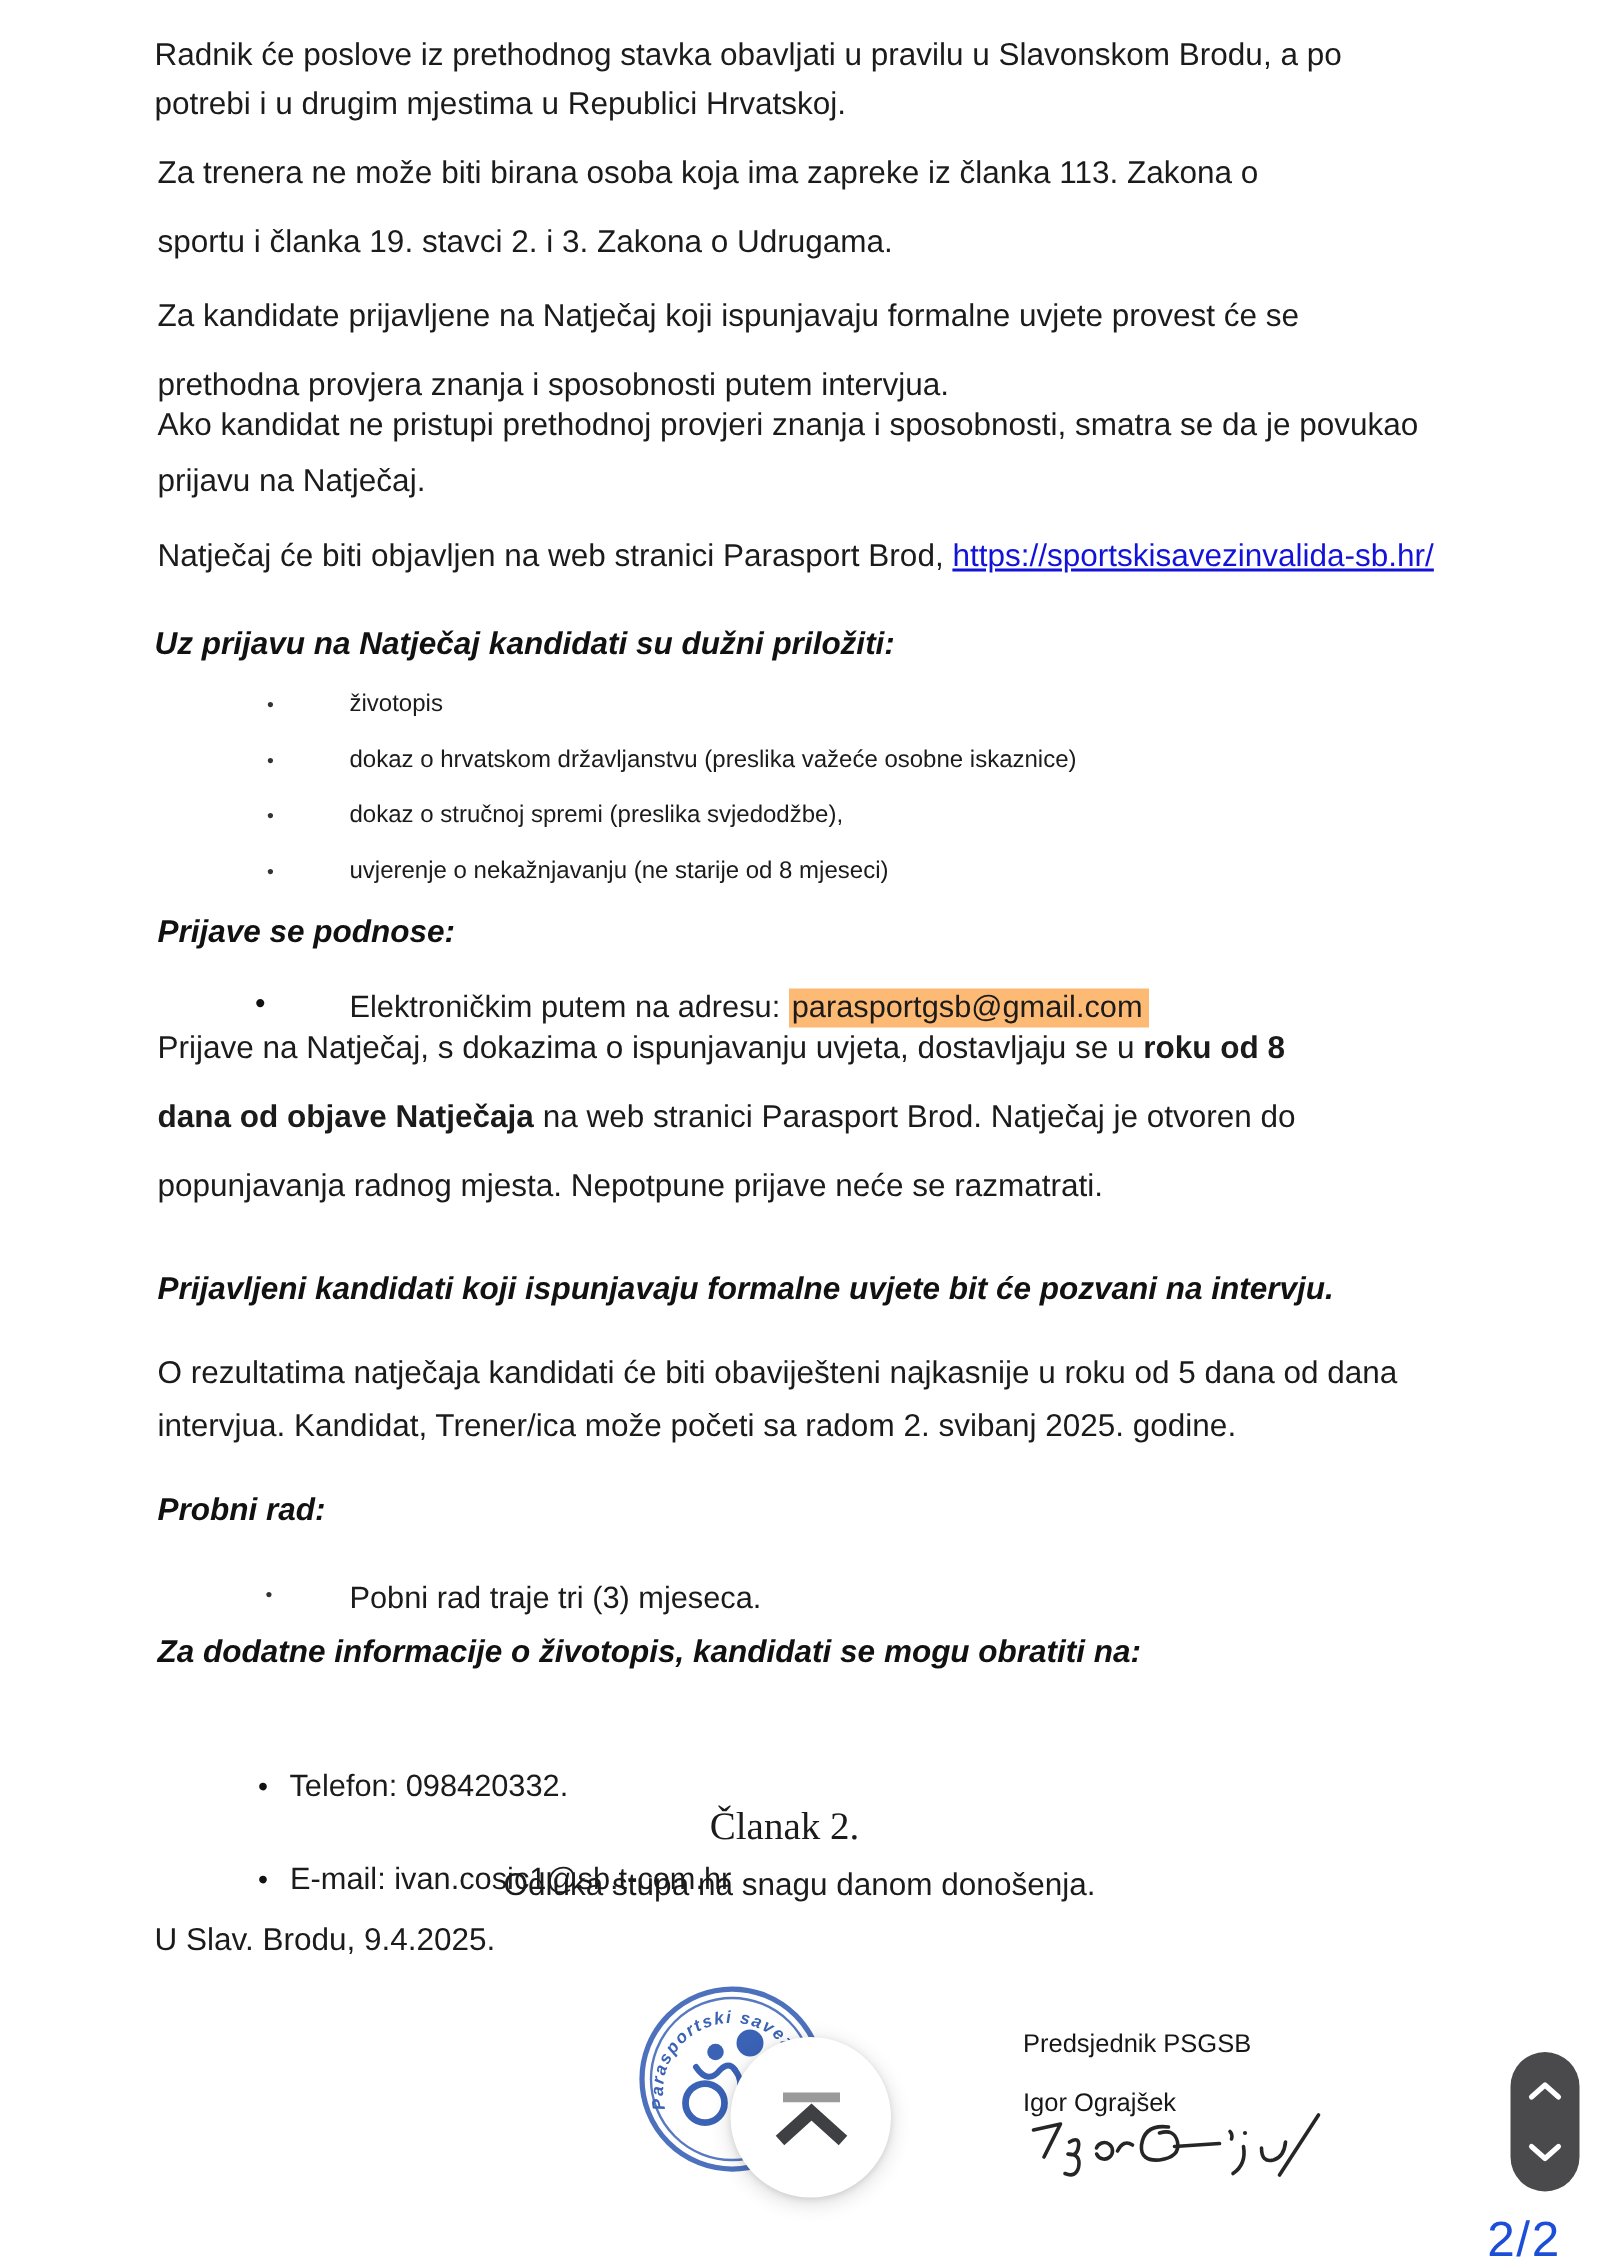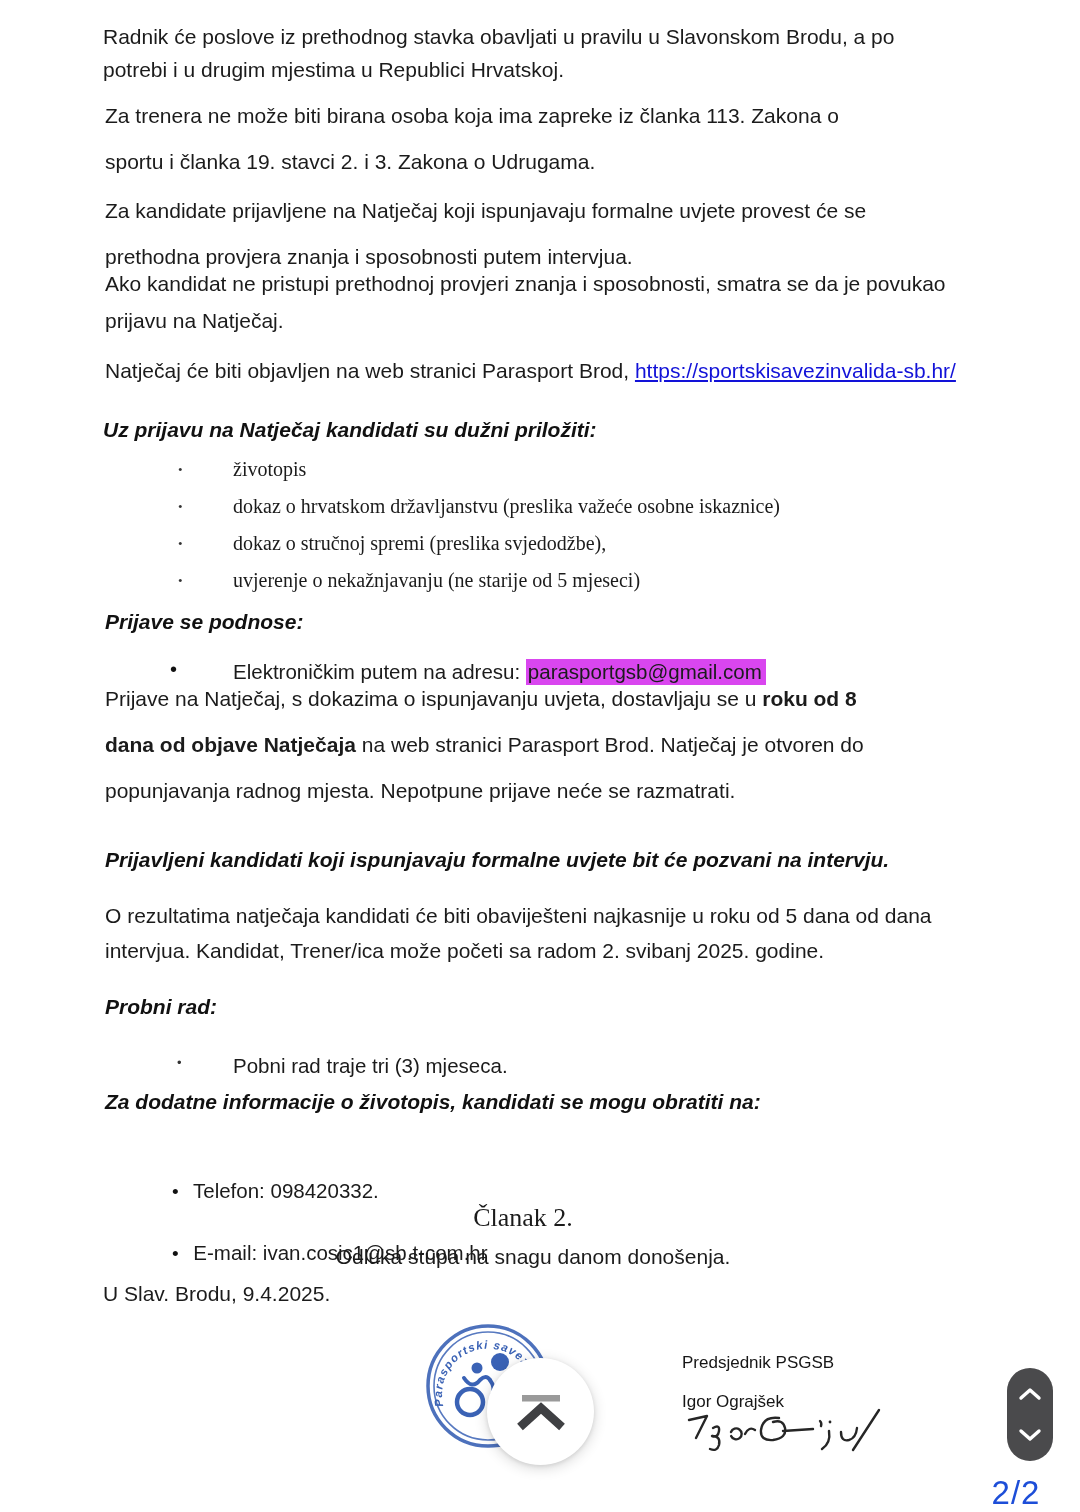--- a/index.html
+++ b/index.html
@@ -9,26 +9,26 @@
     font-family:"Liberation Sans","DejaVu Sans",sans-serif;
     color:#1b1b1b;
   }
   .abs{position:absolute;}
   .para{font-size:21px;line-height:46px;color:#1b1b1b;}
   .para.tight{line-height:33px;}
   .para.mid{line-height:37px;}
   .para.tight2{line-height:35px;}
   .hbi{font-size:21px;font-weight:bold;font-style:italic;color:#111;}
   a.doclink{color:#1212d8;text-decoration:underline;cursor:pointer;}
-  .hl-email{background:#d946ef;padding:1px 4px 2px 2px;}
+  .hl-email{background:#fdba74;padding:1px 4px 2px 2px;}
   .b{font-weight:bold;}
 
   ul.dots{list-style:none;margin:0;padding:0;}
   ul.dots li{
-    position:relative;font-size:20px;line-height:37px;color:#1b1b1b;font-family:Liberation Serif, serif;
+    position:relative;font-size:16px;line-height:37px;color:#1b1b1b;
   }
   ul.dots li::before{
     content:"\2022";position:absolute;left:-55px;top:0;
     font-size:13px;line-height:37px;color:#333;
   }
   .bullet-line{position:relative;font-size:20.5px;color:#1b1b1b;}
   .bullet-line.big::before{
     content:"\2022";position:absolute;left:-63px;top:-2px;font-size:20px;color:#111;
   }
   .bullet-line.small::before{
@@ -77,21 +77,21 @@
 <div class="abs para" style="left:105px;top:356px;width:950px;line-height:30px;">
   <span>Natječaj će biti objavljen na web stranici Parasport Brod, </span><a class="doclink" href="#" title="https://sportskisavezinvalida-sb.hr/">https://sportskisavezinvalida-sb.hr/</a>
 </div>
 
 <div class="abs hbi" style="left:103px;top:418px;">Uz prijavu na Natječaj kandidati su dužni priložiti:</div>
 
 <ul class="abs dots" style="left:233px;top:451px;width:720px;">
   <li>životopis</li>
   <li>dokaz o hrvatskom državljanstvu (preslika važeće osobne iskaznice)</li>
   <li>dokaz o stručnoj spremi (preslika svjedodžbe),</li>
-  <li>uvjerenje o nekažnjavanju (ne starije od 5 mjeseci)</li>
+  <li>uvjerenje o nekažnjavanju (ne starije od 8 mjeseci)</li>
 </ul>
 
 <div class="abs hbi" style="left:105px;top:610px;">Prijave se podnose:</div>
 
 <div class="abs bullet-line big" style="left:233px;top:660px;">
   <span>Elektroničkim putem na adresu: </span><span class="hl-email">parasportgsb@gmail.com</span>
 </div>
 
 <div class="abs para" style="left:105px;top:676px;width:800px;">
   <span>Prijave na Natječaj, s dokazima o ispunjavanju uvjeta, dostavljaju se u </span><span class="b">roku od 8 dana od objave Natječaja</span><span> na web stranici Parasport Brod. Natječaj je otvoren do popunjavanja radnog mjesta. Nepotpune  prijave neće se razmatrati.</span>

